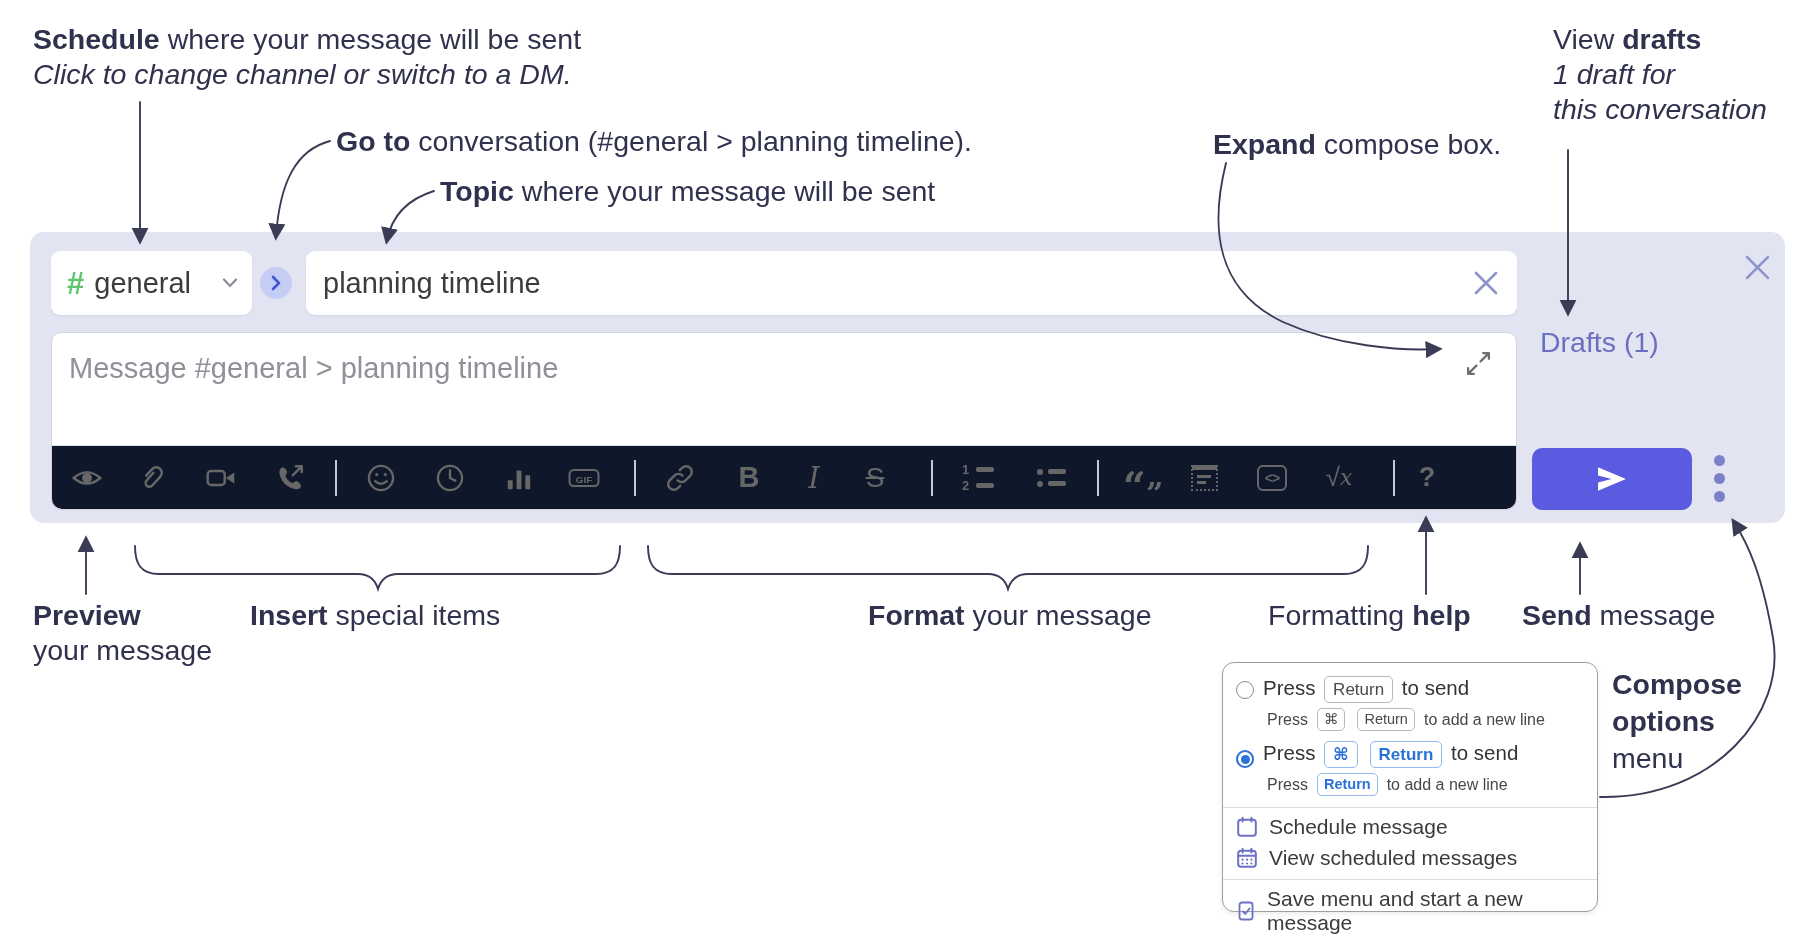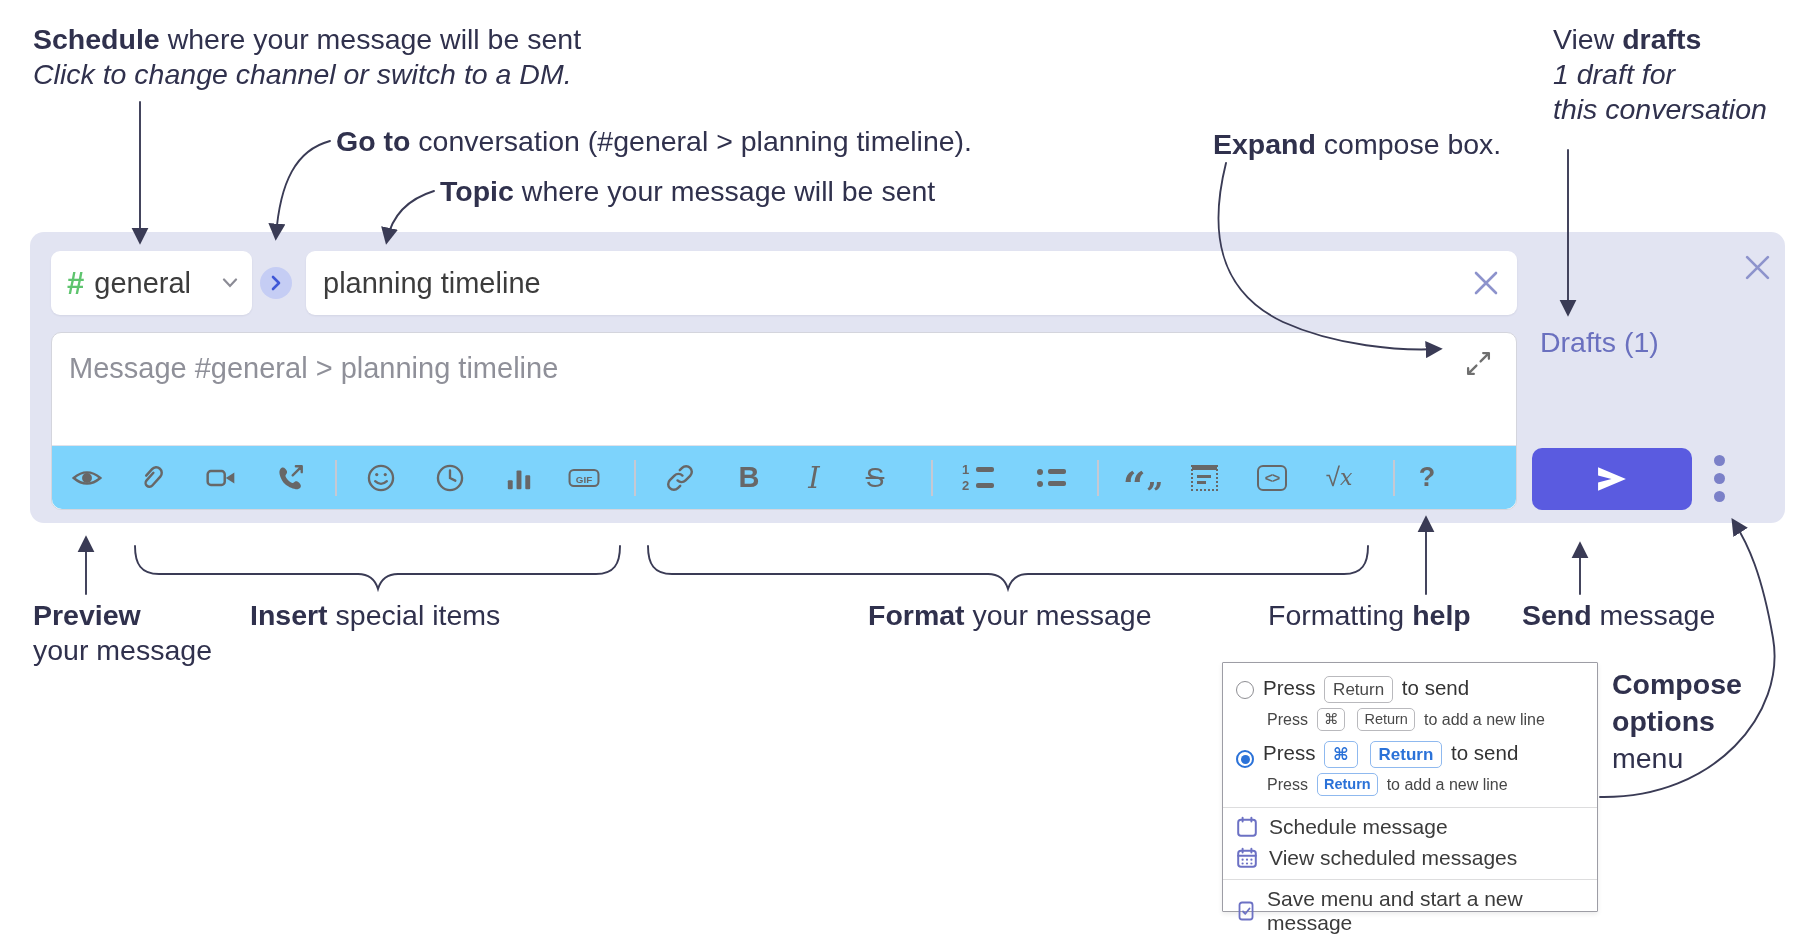--- a/index.html
+++ b/index.html
@@ -51,21 +51,21 @@
   .msgbox textarea {
     position:absolute; left:0; top:0; width:1400px; height:104px; border:none; outline:none;
     resize:none; background:transparent; font-family:inherit; font-size:29px; color:#3c3c3c;
     padding:19px 0 0 17px;
   }
   .msgbox textarea::placeholder { color:#8f9099; opacity:1; }
   .expand-btn { position:absolute; right:20px; top:12px; width:36px; height:36px; }
 
   .toolbar {
     position:absolute; left:0; bottom:0; width:100%; height:64px;
-    background:#7dd3fc; border-top:1px solid #e1e2ea; border-radius:0 0 10px 10px;
+    background:#0f172a; border-top:1px solid #e1e2ea; border-radius:0 0 10px 10px;
   }
   .ti {
     position:absolute; top:50%; transform:translateY(-50%); width:34px; height:34px;
     display:flex; align-items:center; justify-content:center; cursor:pointer; color:#676767;
   }
   .tdiv { position:absolute; top:14px; width:2px; height:36px; background:#c7c8d2; }
   .glyph-b { font-size:29px; font-weight:700; color:#676767; }
   .glyph-i { font-size:29px; font-style:italic; font-family:"DejaVu Serif","Liberation Serif",serif; color:#676767; }
   .glyph-s { font-size:28px; font-weight:500; text-decoration:line-through; color:#676767; }
   .glyph-q1 { font-family:"DejaVu Serif",serif; font-weight:700; font-size:40px; color:#676767; line-height:10px; position:relative; top:8px;}
@@ -87,21 +87,21 @@
     position:absolute; left:1502px; top:216px; width:160px; height:62px;
     background:#5a5be0; border:none; border-radius:10px; cursor:pointer;
     display:flex; align-items:center; justify-content:center;
   }
   .ellipsis { position:absolute; left:1682px; top:221px; display:flex; flex-direction:column; gap:7px; cursor:pointer; padding:2px; }
   .ellipsis i { width:11px; height:11px; border-radius:50%; background:#7b80c8; display:block; }
 
   
   .popup {
     position:absolute; left:1222px; top:662px; width:376px; height:250px;
-    background:#fff; border:1.5px solid #9d9da5; border-radius:1px; z-index:4;
+    background:#fff; border:1.5px solid #9d9da5; border-radius:12px; z-index:4;
     box-shadow:0 2px 5px rgba(0,0,0,.08); padding:10px 0 0 0;
   }
   .opt { display:flex; align-items:center; gap:9px; padding:3px 14px 0 13px; cursor:pointer; }
   .opt .txt { font-size:20.5px; color:#333; }
   .sub { padding:5px 14px 2px 44px; font-size:16px; color:#474747; display:flex; align-items:center; gap:6px; }
   kbd {
     font-family:inherit; display:inline-block; border:1px solid #b9b9bd; border-radius:5px;
     background:#fff; padding:0 8px; font-size:17px; line-height:25px; color:#4a4a4a; margin:0 3px;
   }
   .sub kbd { font-size:14.5px; line-height:21px; padding:0 6px; }

